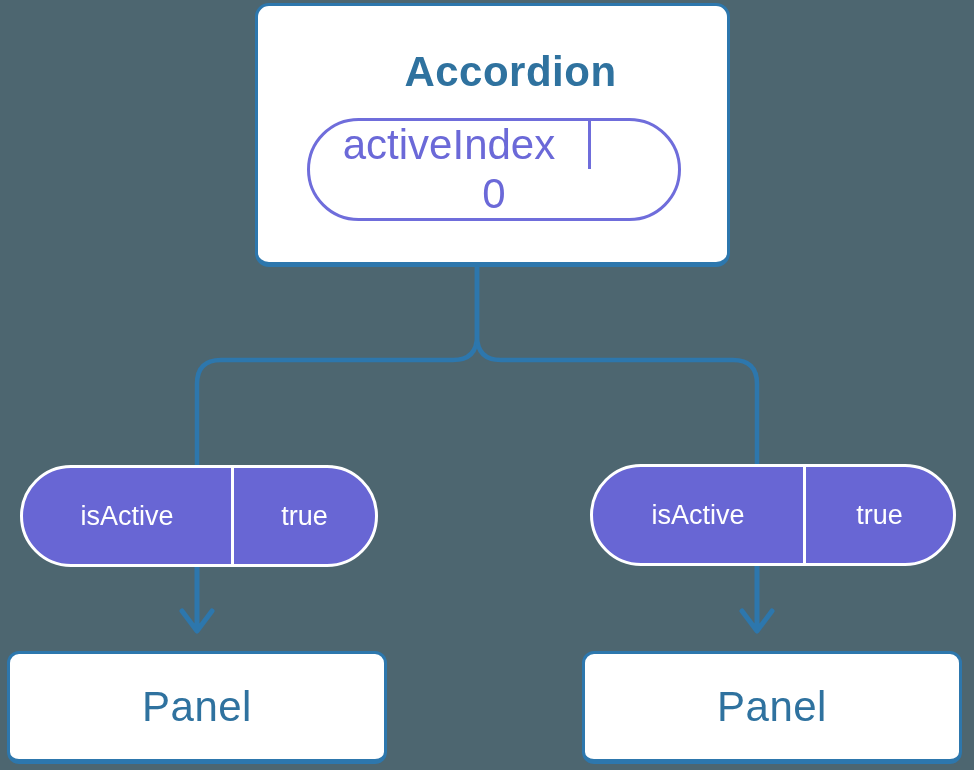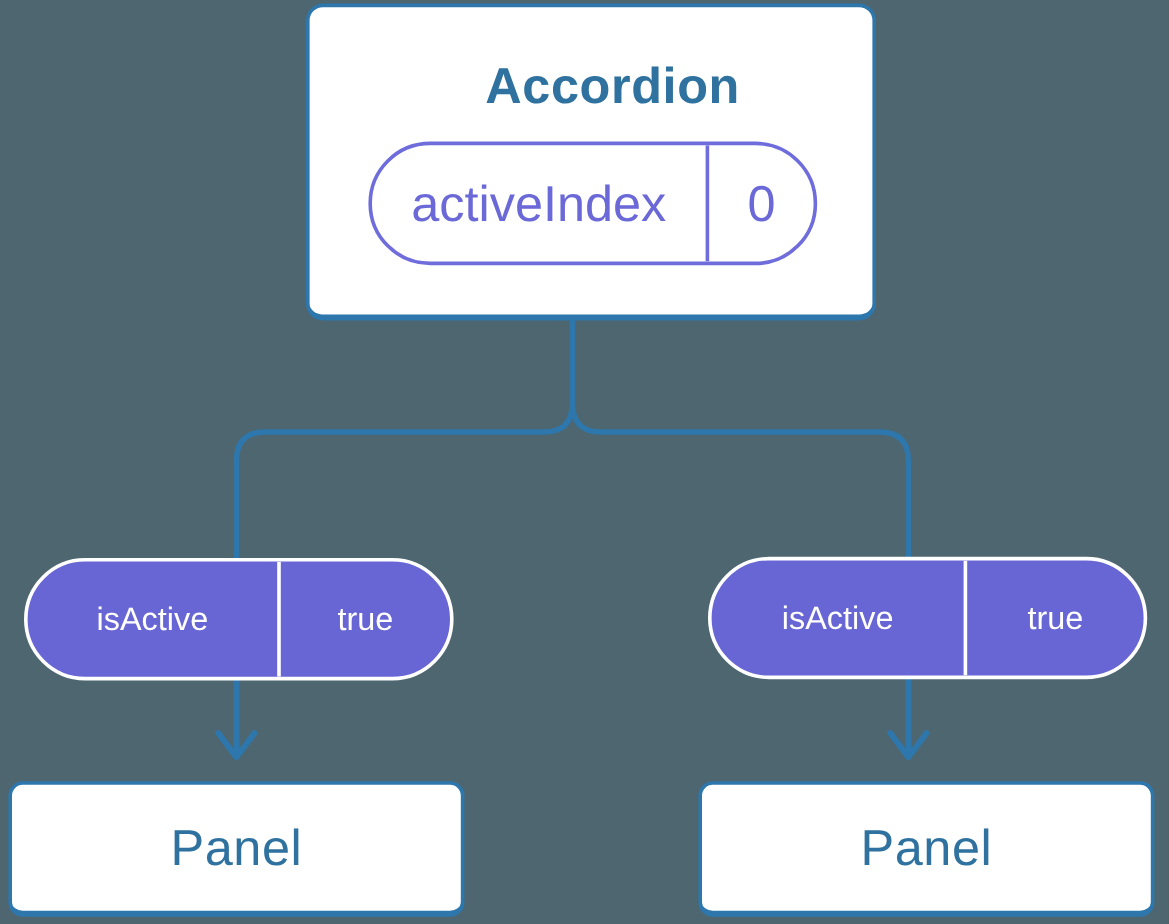--- a/index.html
+++ b/index.html
@@ -47,20 +47,21 @@
     position: absolute;
     left: 49px; top: 112px;
     width: 374px; height: 103px;
     box-sizing: border-box;
     border: 3px solid #6f6ddb;
     border-radius: 52px;
     background: #ffffff;
     display: flex;
     align-items: stretch;
     overflow: hidden;
+    flex-direction: column;
   }
   .state-pill .cell {
     display: flex;
     align-items: center;
     justify-content: center;
     font-size: 42px;
     color: #6b69d8;
   }
   .state-pill .cell.key {
     width: 278px;

